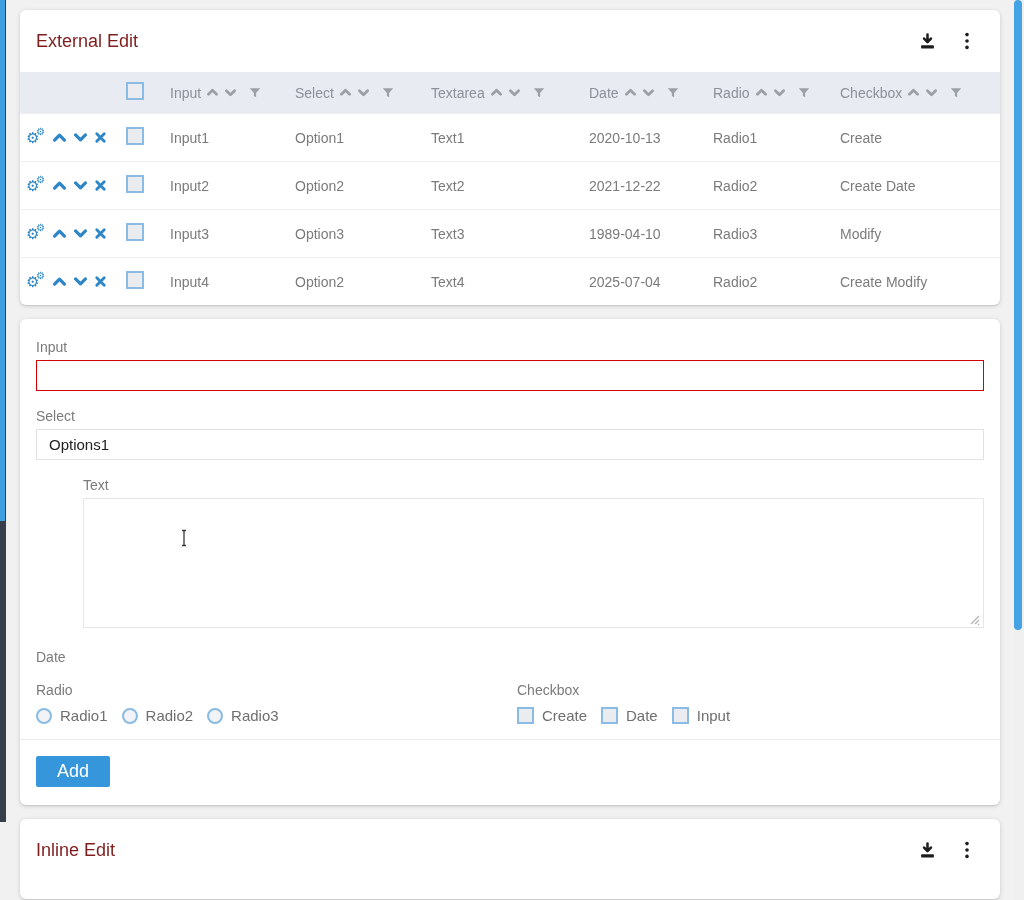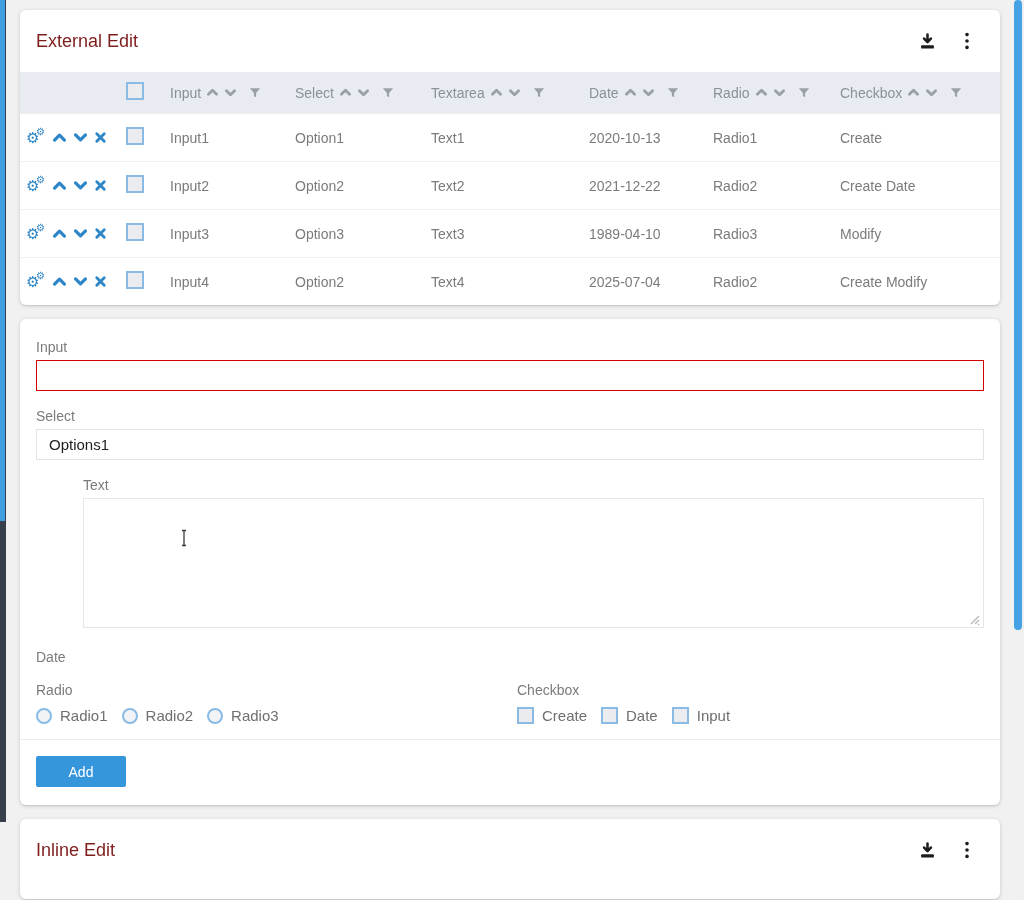--- a/index.html
+++ b/index.html
@@ -116,23 +116,23 @@
   .radio {
     width:16px; height:16px; border-radius:50%;
     background:#f1f3f6;
     border:2px solid #8abbe4;
     display:inline-block;
   }
   .divider { border-top:1px solid #ececec; margin:15px -16px 0 -16px; }
   .add-row { padding:16px 0 18px 0; }
   .add-btn {
     background:#3596db; color:#ffffff;
-    border:none; font-size:14px;
+    border:none; font-size:18px;
     font-family:"Liberation Sans", sans-serif;
-    width:90px; height:31px;
+    width:74px; height:31px;
     border-radius:2px; cursor:pointer;
   }
 
   
   .right-track { position:absolute; top:0; right:0; width:10px; height:900px; background:#f0f0f0; }
   .right-thumb { position:absolute; top:0; right:2px; width:8px; height:630px; background:#45a2e4; border-radius:4px; }
   .left-strip  { position:absolute; top:0; left:0; width:6px; height:822px; background:#37404a; }
   .left-thumb  { position:absolute; top:0; left:0; width:5px; height:521px; background:#3f9fe0; }
 
   svg { display:block; }

